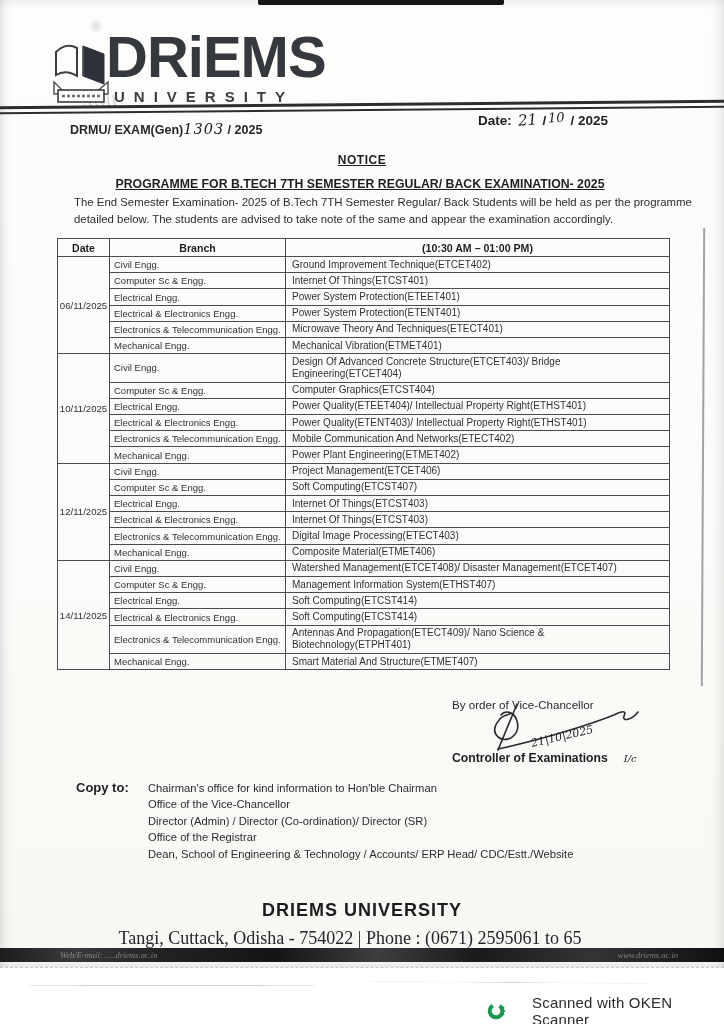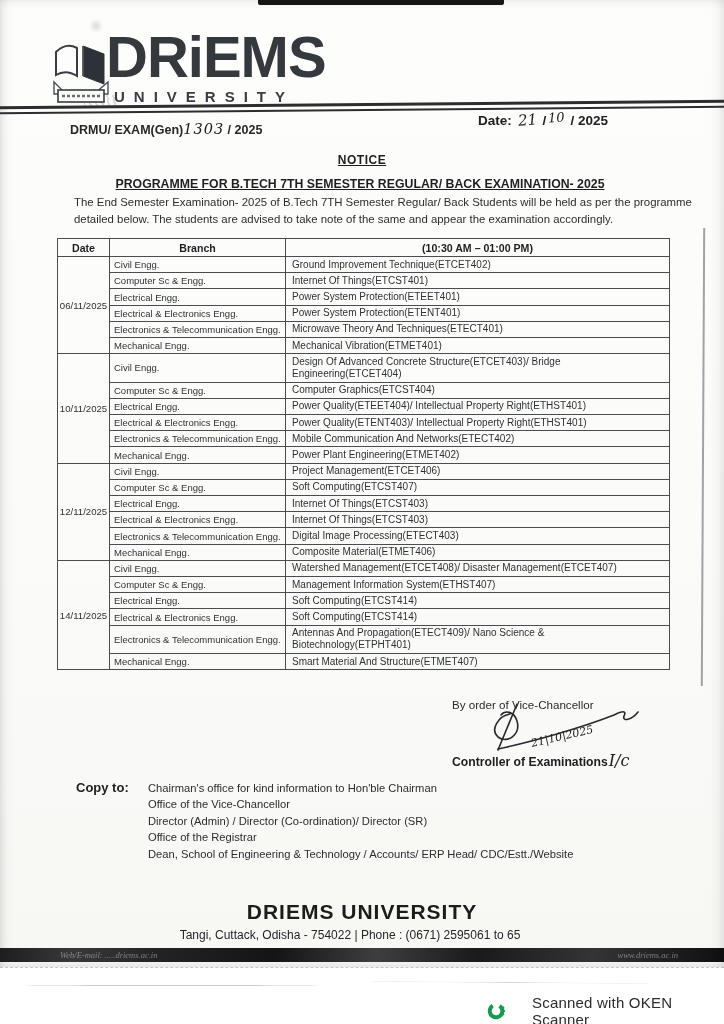--- a/index.html
+++ b/index.html
@@ -51,32 +51,32 @@
   td.c-date { font-size:9.6px; text-align:center; vertical-align:middle; padding:0 1px; white-space:nowrap; }
   td.c-branch { font-size:9.5px; padding:1px 4px; white-space:nowrap; overflow:hidden; }
   td.c-subject { font-size:10px; padding:1.5px 6px; line-height:12.2px; }
 
   
   .by-order { left:452px; top:698px; font-size:11.6px; color:#2a2b2e; }
   .sig { left:486px; top:702px; }
   .sig path { fill:none; stroke:#2a2a2e; stroke-width:1.6; stroke-linecap:round; }
   .sig text { font-family:"DejaVu Serif", serif; font-style:italic; font-size:11px; fill:#222226; }
   .controller { left:452px; top:751px; font-size:12.2px; font-weight:700; color:#1e1e21; }
-  .ic { margin-left:1px; font-weight:500; font-size:16px; }
+  .ic { margin-left:16px; font-weight:500; font-size:10px; }
 
   
   .copy-label { left:76px; top:780px; font-size:13px; font-weight:700; color:#222225; }
   .copy-list { left:148px; top:780px; width:480px; }
   .copy-item { font-size:11.2px; line-height:16.4px; color:#2b2c2f; }
 
   
-  .footer-name { left:0; top:900px; width:724px; text-align:center; font-size:21px; font-weight:700;
+  .footer-name { left:0; top:900px; width:724px; text-align:center; font-size:18px; font-weight:700;
     letter-spacing:1px; color:#1c1c1f; }
-  .footer-addr { left:0; top:928px; width:700px; text-align:center; font-size:12px;
-    font-family:Liberation Sans, sans-serif; color:#26262a; }
+  .footer-addr { left:0; top:928px; width:700px; text-align:center; font-size:18px;
+    font-family:Liberation Serif, serif; color:#26262a; }
   .band { left:0; top:948px; width:724px; height:14px; display:flex; align-items:center;
     justify-content:space-between; padding:0 46px 0 60px;
     background:linear-gradient(90deg,#1d1d1f 0%,#39393b 10%,#232325 22%,#141416 38%,#3e3e40 52%,#1a1a1c 66%,#343436 82%,#0f0f11 100%); }
   .band-text { font-size:8.5px; font-style:italic; font-family:"Liberation Serif", serif;
     color:rgba(235,235,235,.42); white-space:nowrap; }
 
   
   .faint-line1 { left:22px; top:985px; width:300px; border-top:1.6px solid #cfcfc9; border-radius:60%; }
   .faint-line2 { left:370px; top:982px; width:280px; border-top:1.6px solid #d3d3cd; border-radius:60%; transform:rotate(.4deg); }
   .page-edge-right { left:702px; top:228px; height:458px; border-left:2px solid rgba(90,90,96,.55); transform:rotate(.3deg); }

